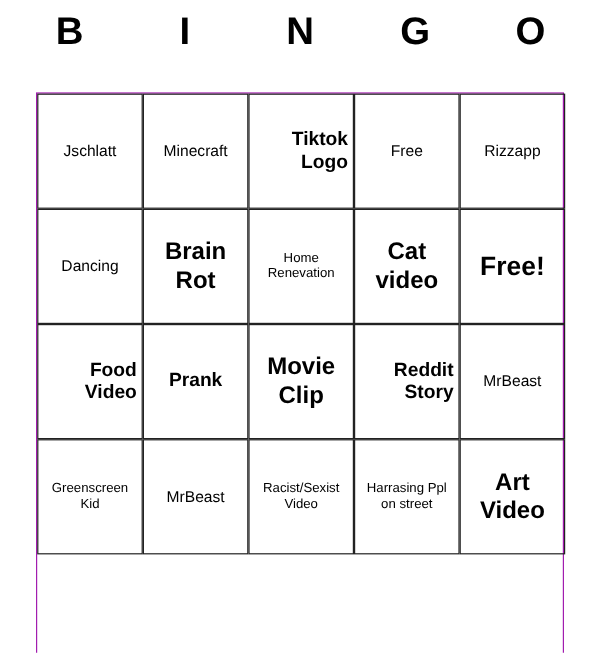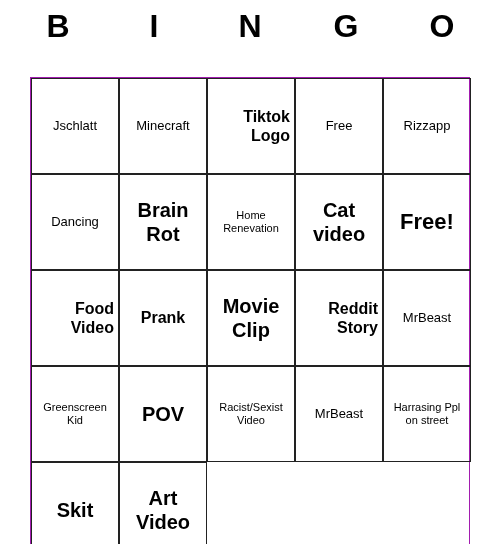--- a/index.html
+++ b/index.html
@@ -85,19 +85,17 @@
     <div class="cell cell-large">Brain Rot</div>
     <div class="cell cell-small">Home Renevation</div>
     <div class="cell cell-large">Cat video</div>
     <div class="cell cell-free">Free!</div>
     <div class="cell cell-medium">Food Video</div>
     <div class="cell cell-medium">Prank</div>
     <div class="cell cell-large">Movie Clip</div>
     <div class="cell cell-medium">Reddit Story</div>
     <div class="cell cell-normal">MrBeast</div>
     <div class="cell cell-small">Greenscreen Kid</div>
-    <div class="cell cell-large">POV</div>
+    <div class="cell cell-normal">MrBeast</div>
     <div class="cell cell-small">Racist/Sexist Video</div>
-    <div class="cell cell-normal">MrBeast</div>
     <div class="cell cell-small">Harrasing Ppl on street</div>
-    <div class="cell cell-large">Skit</div>
     <div class="cell cell-large">Art Video</div>
   </div>
 
 </body></html>

